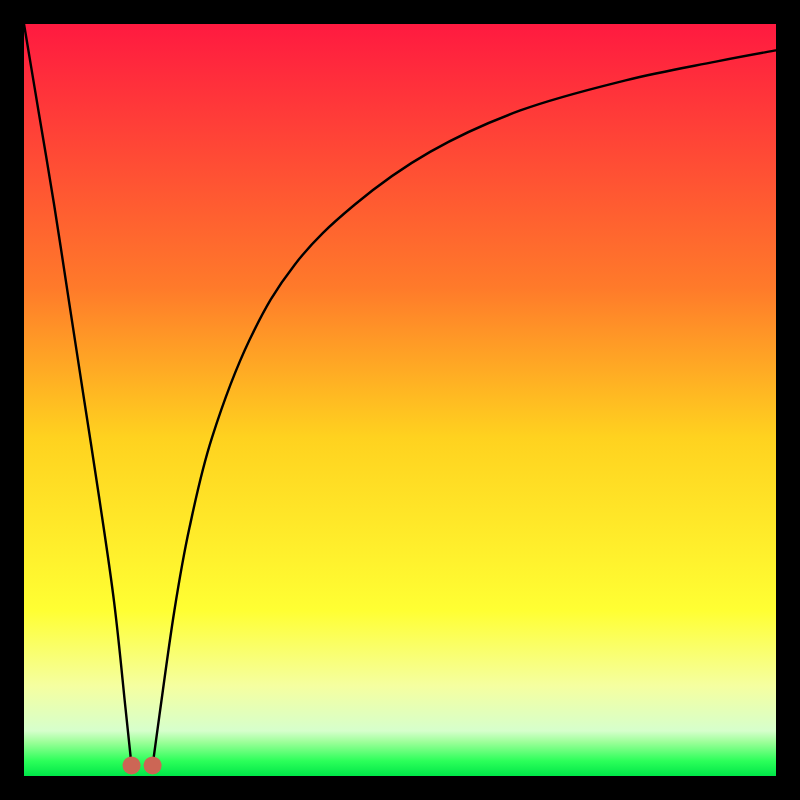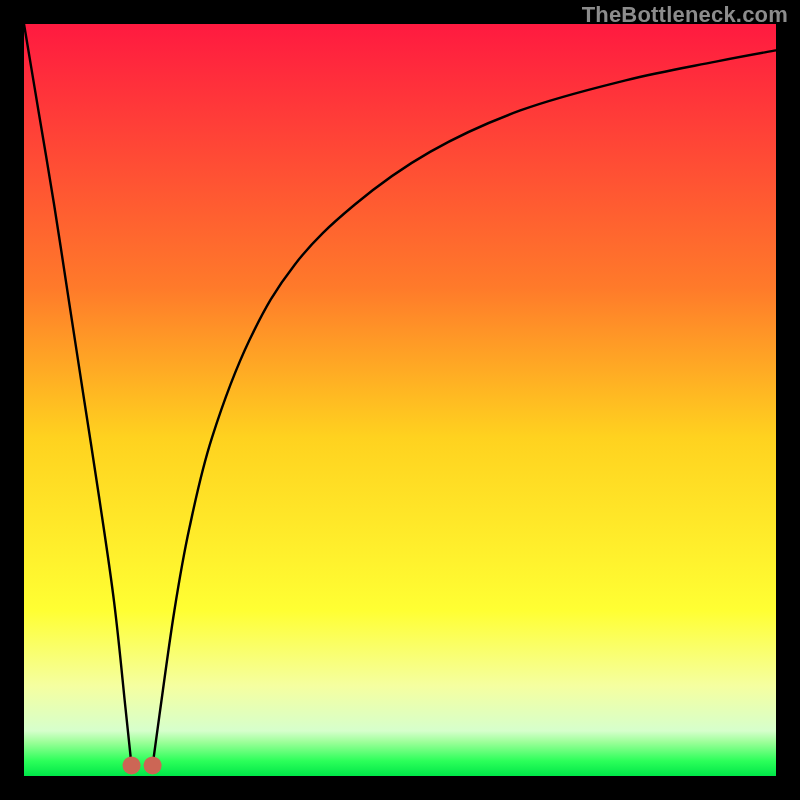--- a/index.html
+++ b/index.html
@@ -31,21 +31,20 @@
   svg.plot {
     position: absolute;
     left: 0;
     top: 0;
   }
 </style>
 </head>
 <body>
 
 <div class="frame">
-  <div class="watermark">TheBottleneck.com</div>
   <svg class="plot" width="800" height="800" viewBox="0 0 800 800">
     <defs>
       <linearGradient id="heatgrad" x1="0" y1="0" x2="0" y2="1">
           <stop offset="0.00%" stop-color="#ff1a40"></stop>
           <stop offset="35.00%" stop-color="#ff7a2a"></stop>
           <stop offset="55.00%" stop-color="#ffd21f"></stop>
           <stop offset="78.00%" stop-color="#ffff33"></stop>
           <stop offset="88.00%" stop-color="#f5ffa0"></stop>
           <stop offset="94.00%" stop-color="#d6ffcc"></stop>
           <stop offset="95.50%" stop-color="#9cff99"></stop>

